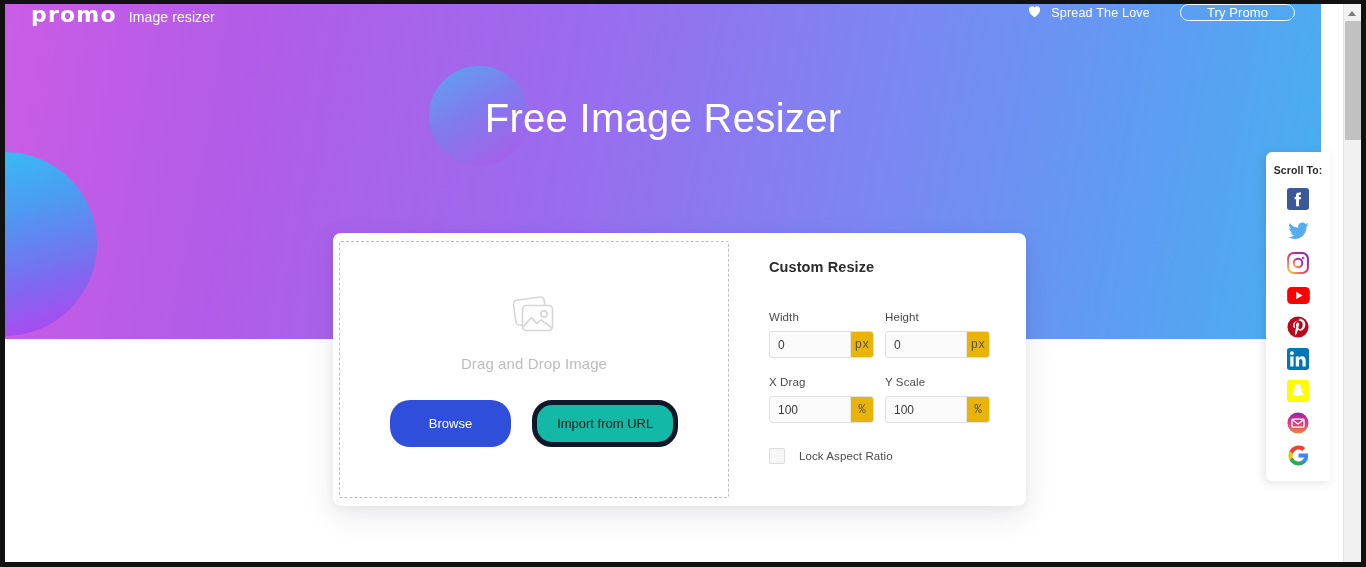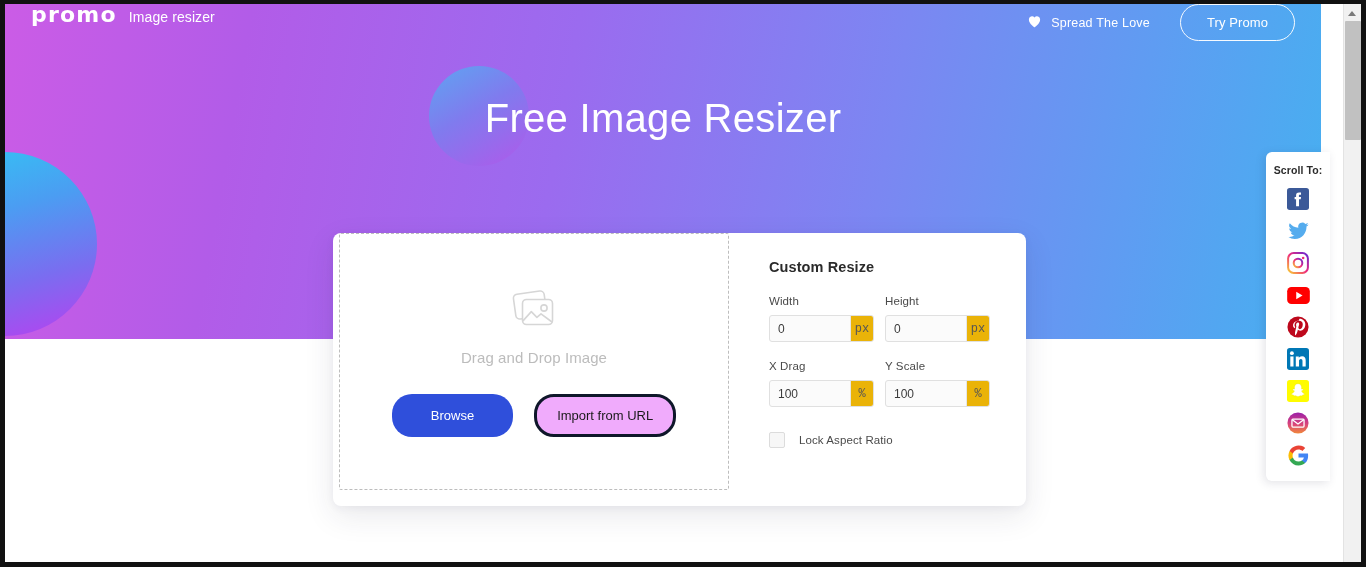--- a/index.html
+++ b/index.html
@@ -118,21 +118,21 @@
     cursor: pointer;
   }
   #heart-icon { display: block; }
   #try-promo {
     border: 1px solid rgba(255,255,255,.95);
     border-radius: 22px;
     color: #fff;
     background: transparent;
     font-size: 13px;
     font-family: "Liberation Sans", sans-serif;
-    padding: 10px 26px;
+    padding: 0 26px;
     cursor: pointer;
     letter-spacing: .1px;
   }
 
   
   #hero-title {
     position: absolute;
     left: 0; top: 92px;
     width: 1316px;
     text-align: center;
@@ -162,21 +162,21 @@
     background: #fff;
     border-radius: 8px;
     box-shadow: 0 10px 30px rgba(40,40,70,.10), 0 2px 8px rgba(40,40,70,.05);
     z-index: 5;
     display: flex;
   }
 
   
   #dropzone {
     position: absolute;
-    left: 6px; top: 0;
+    left: 6px; top: 8px;
     width: 390px; height: 257px;
     border: 1px dashed #bdbdbd;
     border-radius: 2px;
     display: flex;
     flex-direction: column;
     align-items: center;
     justify-content: center;
   }
   #dropzone-icon { margin-bottom: 12px; }
   #dropzone-label {
@@ -191,41 +191,41 @@
     color: #fff;
     border: none;
     border-radius: 20px;
     font-size: 13px;
     font-family: "Liberation Sans", sans-serif;
     padding: 11px 39px;
     cursor: pointer;
     text-align: right;
   }
   #import-url-button {
-    background: #f0abfc;
+    background: #14b8a6;
     color: #1a1a1a;
-    border: 3px solid #0f172a;
+    border: 5px solid #0f172a;
     border-radius: 20px;
     font-size: 13px;
     font-family: "Liberation Sans", sans-serif;
     padding: 11px 20px;
     cursor: pointer;
   }
 
   
   #resize-panel {
     position: absolute;
     left: 436px; top: 26px;
     width: 240px;
   }
   #panel-title {
     font-size: 14.5px;
     font-weight: 700;
     color: #2b2b2b;
-    margin-bottom: 20px;
+    margin-bottom: 36px;
     letter-spacing: .1px;
   }
   .field-row { display: flex; gap: 11px; margin-bottom: 18px; }
   .field { width: 105px; }
   .field-label {
     font-size: 11.5px;
     color: #4a4a4a;
     margin-bottom: 8px;
     letter-spacing: .1px;
   }

